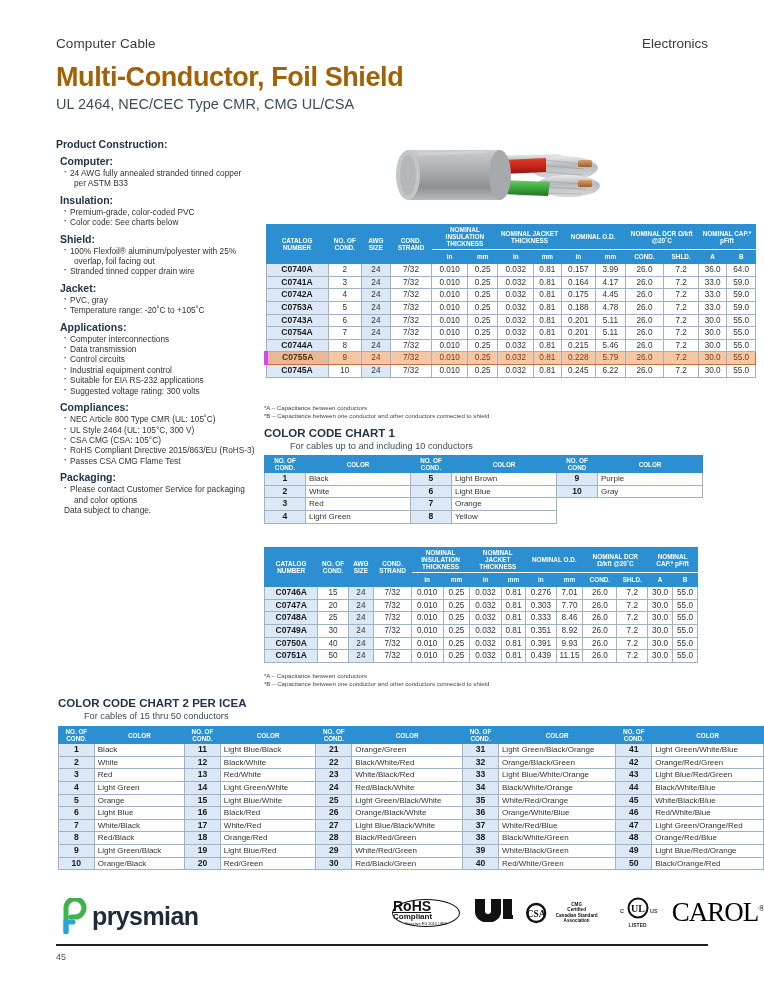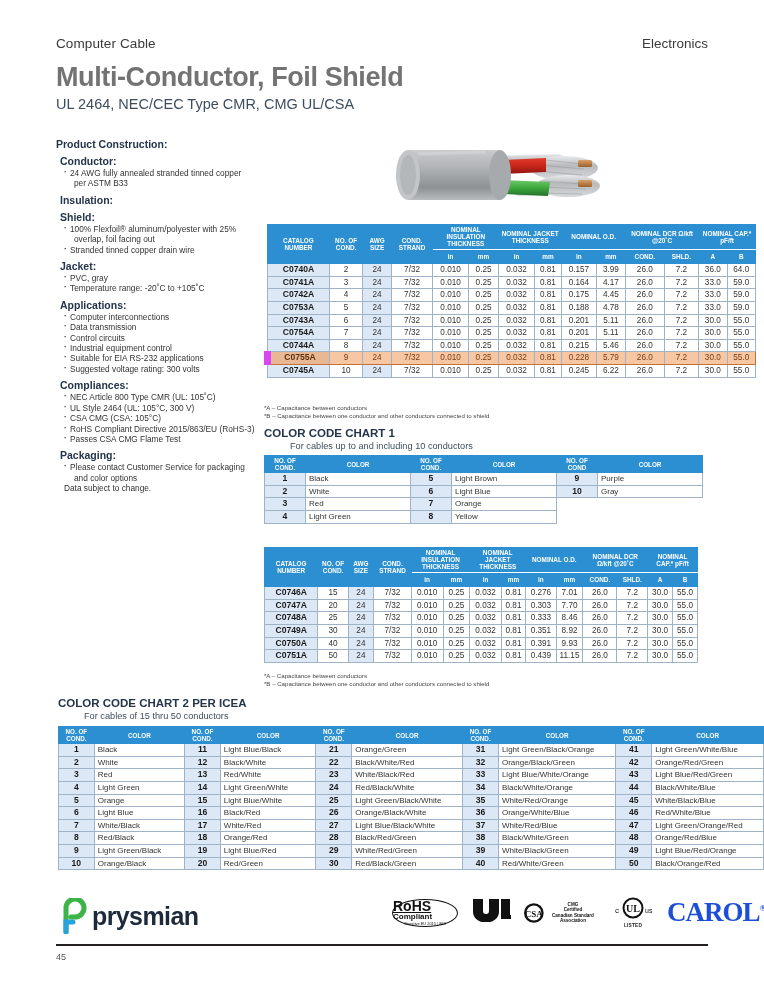--- a/index.html
+++ b/index.html
@@ -12,21 +12,21 @@
     overflow:hidden;
   }
   .page{position:relative;width:764px;height:1000px;}
 
   
   .top-header{position:absolute;left:56px;top:36px;width:652px;
     display:flex;justify-content:space-between;align-items:baseline;}
   .kicker{font-size:13.5px;color:#3a3a3a;letter-spacing:.1px;}
   .section-label{font-size:13.5px;color:#3a3a3a;}
   .title{position:absolute;left:56px;top:62px;font-size:27px;font-weight:bold;
-    color:#737373;letter-spacing:-.4px;}
+    color:#a16207;letter-spacing:-.4px;}
   .subtitle{position:absolute;left:56px;top:96px;font-size:14.5px;color:#3e4d5e;}
 
   
   .leftcol{position:absolute;left:56px;top:138px;width:212px;}
   .lc-h1{font-size:10.5px;font-weight:bold;color:#23344b;margin:0 0 2px 0;}
   .lc-h2{font-size:10.5px;font-weight:bold;color:#23344b;margin:5px 0 1px 4px;}
   .lc-ul{list-style:none;margin:0 0 0 8px;padding:0;}
   .lc-ul li{font-size:8.3px;line-height:10.4px;color:#333;padding-left:6px;position:relative;}
   .lc-ul li:before{content:"\00B7";position:absolute;left:0;top:-1px;font-weight:bold;}
   .lc-ul li.cont{padding-left:10px;}
@@ -42,21 +42,21 @@
     padding:0;height:11.6px;line-height:11.6px;color:#333;}
   table.spec thead th{background:#2b8fd1;color:#fff;font-weight:bold;
     font-size:6.4px;line-height:7.2px;border:1px solid #2b8fd1;padding:1px 1px;}
   table.spec thead th.grp{border-bottom:1px solid #ffffff;}
   table.spec tbody td.cat{background:#dce8f5;font-weight:bold;color:#1b1b1b;
     font-size:8.6px;text-align:center;}
   table.spec tbody td.awg{background:#dce8f5;}
   table.spec tbody tr.hl td{background:#f7c7a4;color:#7a3b10;
     border-top:1px solid #c87137;border-bottom:1px solid #c87137;}
   table.spec tbody tr.hl td.cat{background:#e8b894;color:#5d2f0c;}
-  table.spec tbody tr.hl td:first-child{border-left:7px solid #d946ef;margin-left:19px;}
+  table.spec tbody tr.hl td:first-child{border-left:4px solid #d946ef;margin-left:19px;}
   table.spec tbody tr.hl td:last-child{border-right:1px solid #c87137;}
 
   .fn{position:absolute;font-size:6.1px;line-height:7.6px;color:#444;}
 
   
   .cc-title{position:absolute;font-size:11.5px;font-weight:bold;color:#23344b;}
   .cc-sub{position:absolute;font-size:9.2px;color:#3e4d5e;padding-left:26px;}
   table.cc{border-collapse:collapse;position:absolute;font-size:8px;}
   table.cc th{background:#2b8fd1;color:#fff;font-weight:bold;font-size:6.3px;
     line-height:7.1px;border:1px solid #2b8fd1;padding:1px 2px;}
@@ -76,45 +76,49 @@
     width:84px;height:26px;border:1.4px solid #111;border-radius:50%;
     flex-direction:column;line-height:1;}
   .rohs .r1{font-size:8px;font-weight:bold;color:#111;}
   .rohs .r1 b{font-size:14px;text-decoration:underline;}
   .rohs .r2{font-size:3.9px;color:#111;margin-top:1px;}
   .ulmark{font-size:26px;font-weight:bold;color:#111;font-family:"Liberation Serif",serif;}
   .csa{display:flex;align-items:center;gap:3px;}
   .csa-txt{font-size:4.6px;line-height:5.2px;font-weight:bold;color:#111;text-align:center;}
   .ullisted{text-align:center;}
   .ullisted .w{font-size:4.8px;font-weight:bold;letter-spacing:.2px;}
-  .carol{font-size:27px;font-weight:bold;color:#1d4ed8;letter-spacing:-1px;
+  .carol{font-size:27px;font-weight:normal;color:#000000;letter-spacing:-1px;
     font-family:"Liberation Serif",serif;}
   .carol sup{font-size:9px;vertical-align:super;}
 </style>
 </head>
 <body>
 
 <div class="page">
 
   <div class="top-header">
     <div class="kicker">Computer Cable</div>
     <div class="section-label">Electronics</div>
   </div>
   <div class="title">Multi-Conductor, Foil Shield</div>
   <div class="subtitle">UL 2464, NEC/CEC Type CMR, CMG UL/CSA</div>
 
   <div class="leftcol">
     <div class="lc-h1">Product Construction:</div>
     <div id="pc-groups">
-        <div class="lc-h2">Conductor:</div>
+        <div class="lc-h2">Computer:</div>
         <ul class="lc-ul">
           <li>24 AWG fully annealed stranded tinned copper</li>
           <li class="cont">per ASTM B33</li>
         </ul>
         <div class="lc-h2">Insulation:</div>
+        <ul class="lc-ul">
+          <li>Premium-grade, color-coded PVC</li>
+          <li>Color code: See charts below</li>
+        </ul>
         <div class="lc-h2">Shield:</div>
         <ul class="lc-ul">
           <li>100% Flexfoil® aluminum/polyester with 25%</li>
           <li class="cont">overlap, foil facing out</li>
           <li>Stranded tinned copper drain wire</li>
         </ul>
         <div class="lc-h2">Jacket:</div>
         <ul class="lc-ul">
           <li>PVC, gray</li>
           <li>Temperature range: -20˚C to +105˚C</li>

